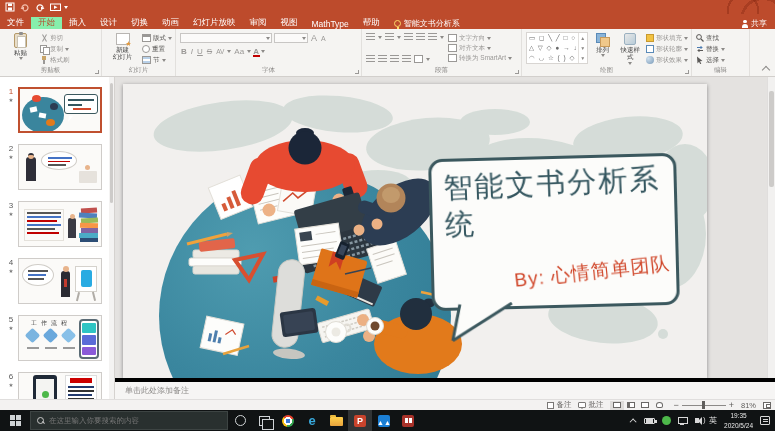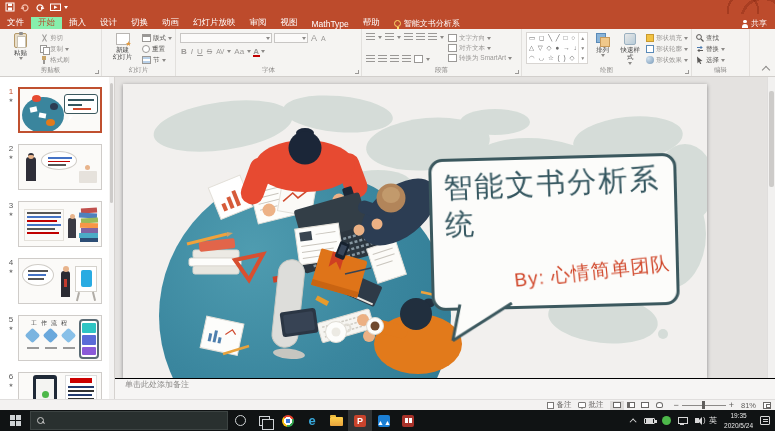--- a/index.html
+++ b/index.html
@@ -93,21 +93,21 @@
   .thumb-row.sel .tnum { color:var(--thumb-selected-border,#c0502f); }
   .tslide { position:relative; width:84px; height:46px; background:#fbfaf8; border:1px solid #cfccc9; overflow:hidden; }
   .thumb-row.sel .tslide { border:2px solid var(--thumb-selected-border,#c0502f); }
   .thumbs-scroll { position:absolute; right:0; top:0; width:5px; height:100%; background:#f4f3f2; }
   .thumbs-scroll i { position:absolute; left:1px; top:6px; width:3px; height:120px; background:#cdcbc9; border-radius:2px; }
   .t-el { position:absolute; }
 
   .canvas { position:absolute; left:115px; top:0; right:0; bottom:21px; background:#e4e2e0; }
   .vscroll { position:absolute; right:0; top:0; width:8px; bottom:0; background:#f2f1f0; border-left:1px solid #e0dedd; }
   .vscroll i { position:absolute; left:1px; top:14px; width:5px; height:96px; background:#cdcbc9; border-radius:2px; }
-  .notes-pane { position:absolute; left:115px; right:0; bottom:0; height:21px; background:#f6f5f4; border-top:1px solid #000000; display:flex; padding-left:10px; }
+  .notes-pane { position:absolute; left:115px; right:0; bottom:0; height:21px; background:#f6f5f4; border-top:4px solid #000000; display:flex; align-items:center; padding-left:10px; }
   .notes-text { font-size:8px; color:#8c8a88; }
 
   
   .slide { position:absolute; left:8px; top:7px; width:584px; height:294px; background:#f2f0ee; box-shadow:0 1px 4px rgba(0,0,0,.4); overflow:hidden; }
   .slide svg.illu { position:absolute; left:0; top:0; }
 
   .bubble-wrap { position:absolute; left:307px; top:72px; width:248px; height:152px; transform:rotate(-1.5deg); }
   .bubble { position:absolute; inset:0; background:#fcfcfa; border:3px solid var(--bubble-border,#3b585e); border-radius:14px; }
   .bubble-tail { position:absolute; left:16px; top:145px; }
   .slide-title { position:absolute; left:15px; top:9px; width:225px; font-size:29px; line-height:37px; letter-spacing:2px; color:var(--slide-title-color,#34565f); transform:rotate(-1deg); }
@@ -828,20 +828,21 @@
     <div class="tb-start">
       <span class="winlogo">
           <i></i>
           <i></i>
           <i></i>
           <i></i>
         </span>
     </div>
     <div class="tb-search">
       <span class="mag-ic"></span>
+      <input type="text" placeholder="在这里输入你要搜索的内容" style="">
     </div>
     <div class="tb-ic">
         <span class="cortana"></span>
       </div>
     <div class="tb-ic">
         <span class="taskview"></span>
       </div>
     <div class="tb-ic">
         <span class="chrome"></span>
       </div>

